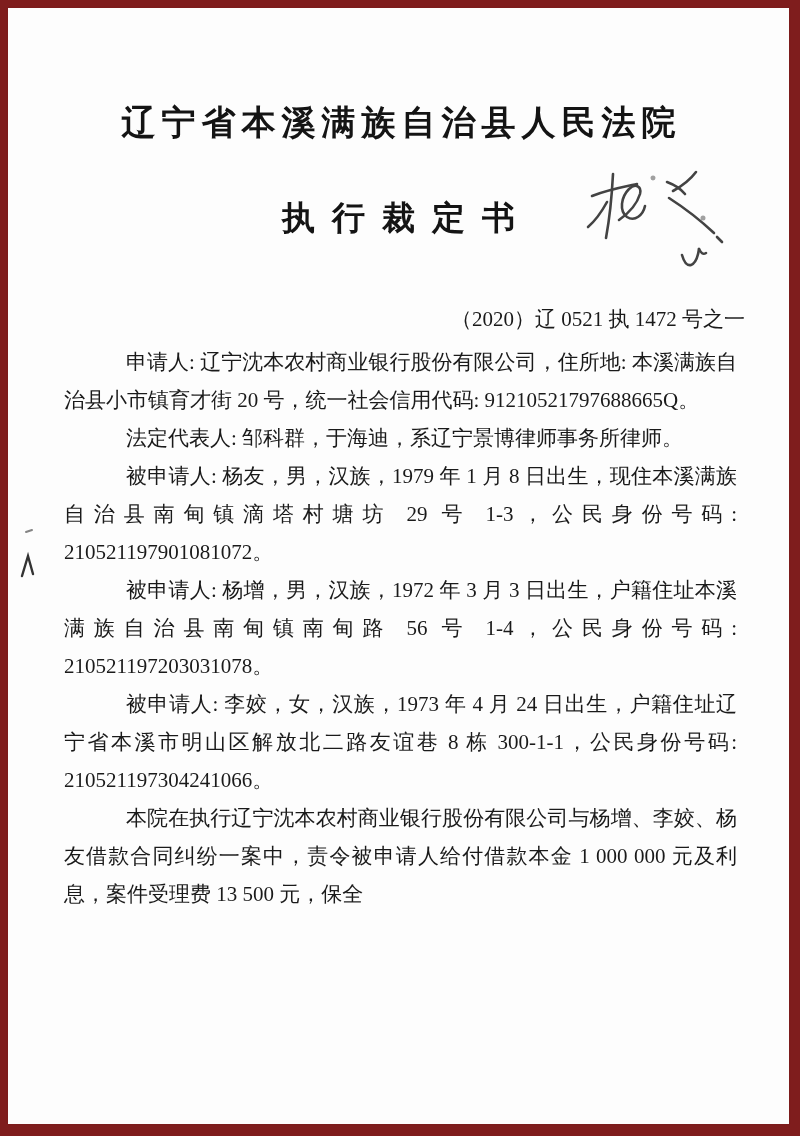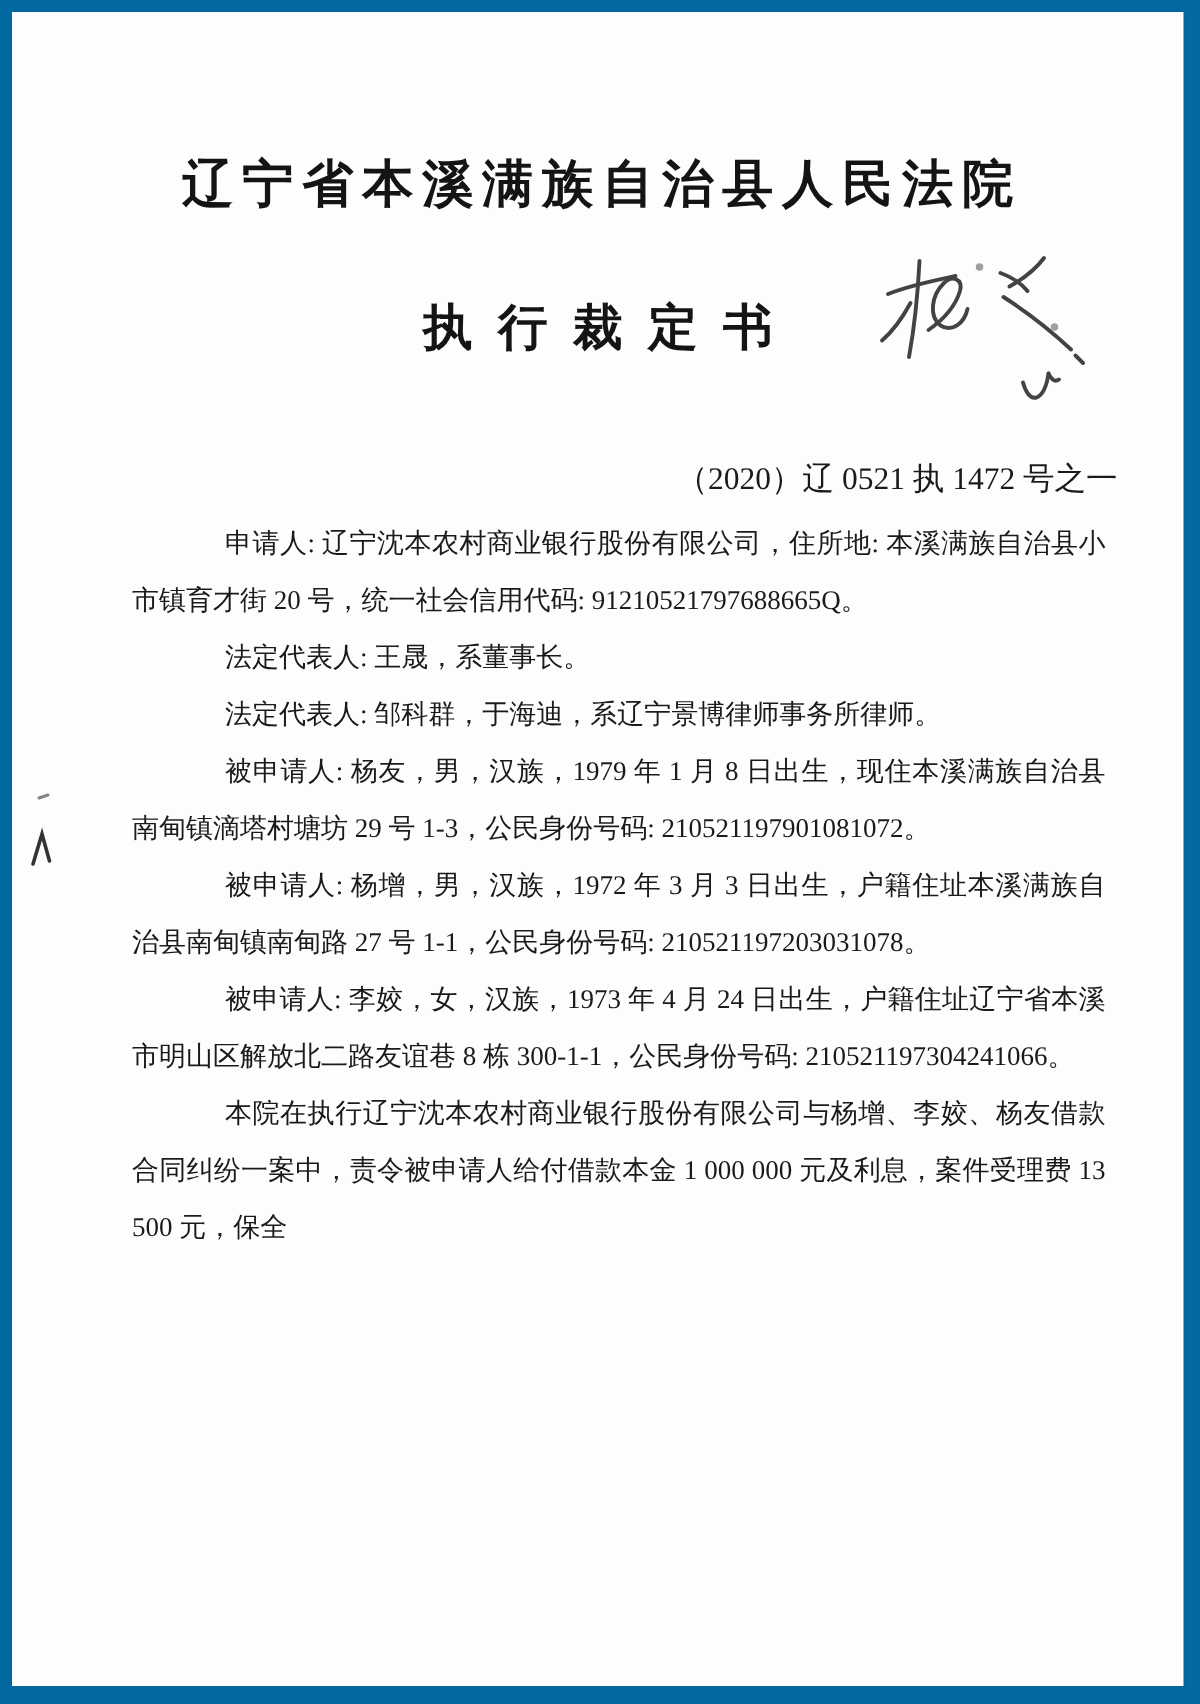--- a/index.html
+++ b/index.html
@@ -6,21 +6,21 @@
   html, body {
     margin: 0; padding: 0;
     width: 800px; height: 1136px;
     overflow: hidden;
     background: #efefef;
     font-family: "Liberation Serif", "DejaVu Serif", serif;
   }
   .scan-bg {
     position: relative;
     width: 800px; height: 1136px;
-    background: #0369a1;
+    background: #7f1d1d;
   }
   .page {
     position: absolute;
     left: 8px; top: 8px;
     width: 781px; height: 1116px;
     background: #fdfdfd;
     box-shadow: 0 0 3px rgba(0,0,0,0.06);
     color: #1a1a1a;
   }
   .court {
@@ -45,22 +45,22 @@
   }
   .caseno {
     margin-top: 64px;
     text-align: right;
     padding-right: 44px;
     font-size: 21px;
     color: #1a1a1a;
   }
   .doc-body {
     margin-top: 10px;
-    padding: 0 52px 0 80px;
-    font-size: 18px;
+    padding: 0 52px 0 56px;
+    font-size: 21px;
     line-height: 38px;
     text-align: justify;
     color: #1a1a1a;
   }
   .doc-body p {
     margin: 0;
     text-indent: 62px;
   }
   .signature {
     position: absolute;
@@ -95,24 +95,23 @@
       <path d="M99 97 C101 104 104 108 108 107 C113 105 115 98 116 91"></path>
       <path d="M116 91 C118 95 120 97 123 95"></path>
       <circle cx="70" cy="20" r="1.2" fill="#2a2a2a" opacity="0.5"></circle>
       <circle cx="120" cy="60" r="1.2" fill="#2a2a2a" opacity="0.5"></circle>
     </svg>
 
     <div class="caseno">（2020）辽 0521 执 1472 号之一</div>
 
     <div class="doc-body">
       <p>申请人: 辽宁沈本农村商业银行股份有限公司，住所地: 本溪满族自治县小市镇育才街 20 号，统一社会信用代码: 91210521797688665Q。</p>
-      <p>法定代表人: 王晟，系董事长。</p>
       <p>法定代表人: 邹科群，于海迪，系辽宁景博律师事务所律师。</p>
       <p>被申请人: 杨友，男，汉族，1979 年 1 月 8 日出生，现住本溪满族自治县南甸镇滴塔村塘坊 29 号 1-3，公民身份号码: 210521197901081072。</p>
-      <p>被申请人: 杨增，男，汉族，1972 年 3 月 3 日出生，户籍住址本溪满族自治县南甸镇南甸路 27 号 1-1，公民身份号码: 210521197203031078。</p>
+      <p>被申请人: 杨增，男，汉族，1972 年 3 月 3 日出生，户籍住址本溪满族自治县南甸镇南甸路 56 号 1-4，公民身份号码: 210521197203031078。</p>
       <p>被申请人: 李姣，女，汉族，1973 年 4 月 24 日出生，户籍住址辽宁省本溪市明山区解放北二路友谊巷 8 栋 300-1-1，公民身份号码: 210521197304241066。</p>
       <p>本院在执行辽宁沈本农村商业银行股份有限公司与杨增、李姣、杨友借款合同纠纷一案中，责令被申请人给付借款本金 1 000 000 元及利息，案件受理费 13 500 元，保全</p>
     </div>
 
     <svg class="caret-mark" viewBox="0 0 30 70" fill="none" stroke="#333" stroke-width="2" stroke-linecap="round">
       <path d="M12 8 l6 -2" opacity="0.6"></path>
       <path d="M8 52 L14 32 L19 50" stroke-width="2.4"></path>
     </svg>
 
   </div>

